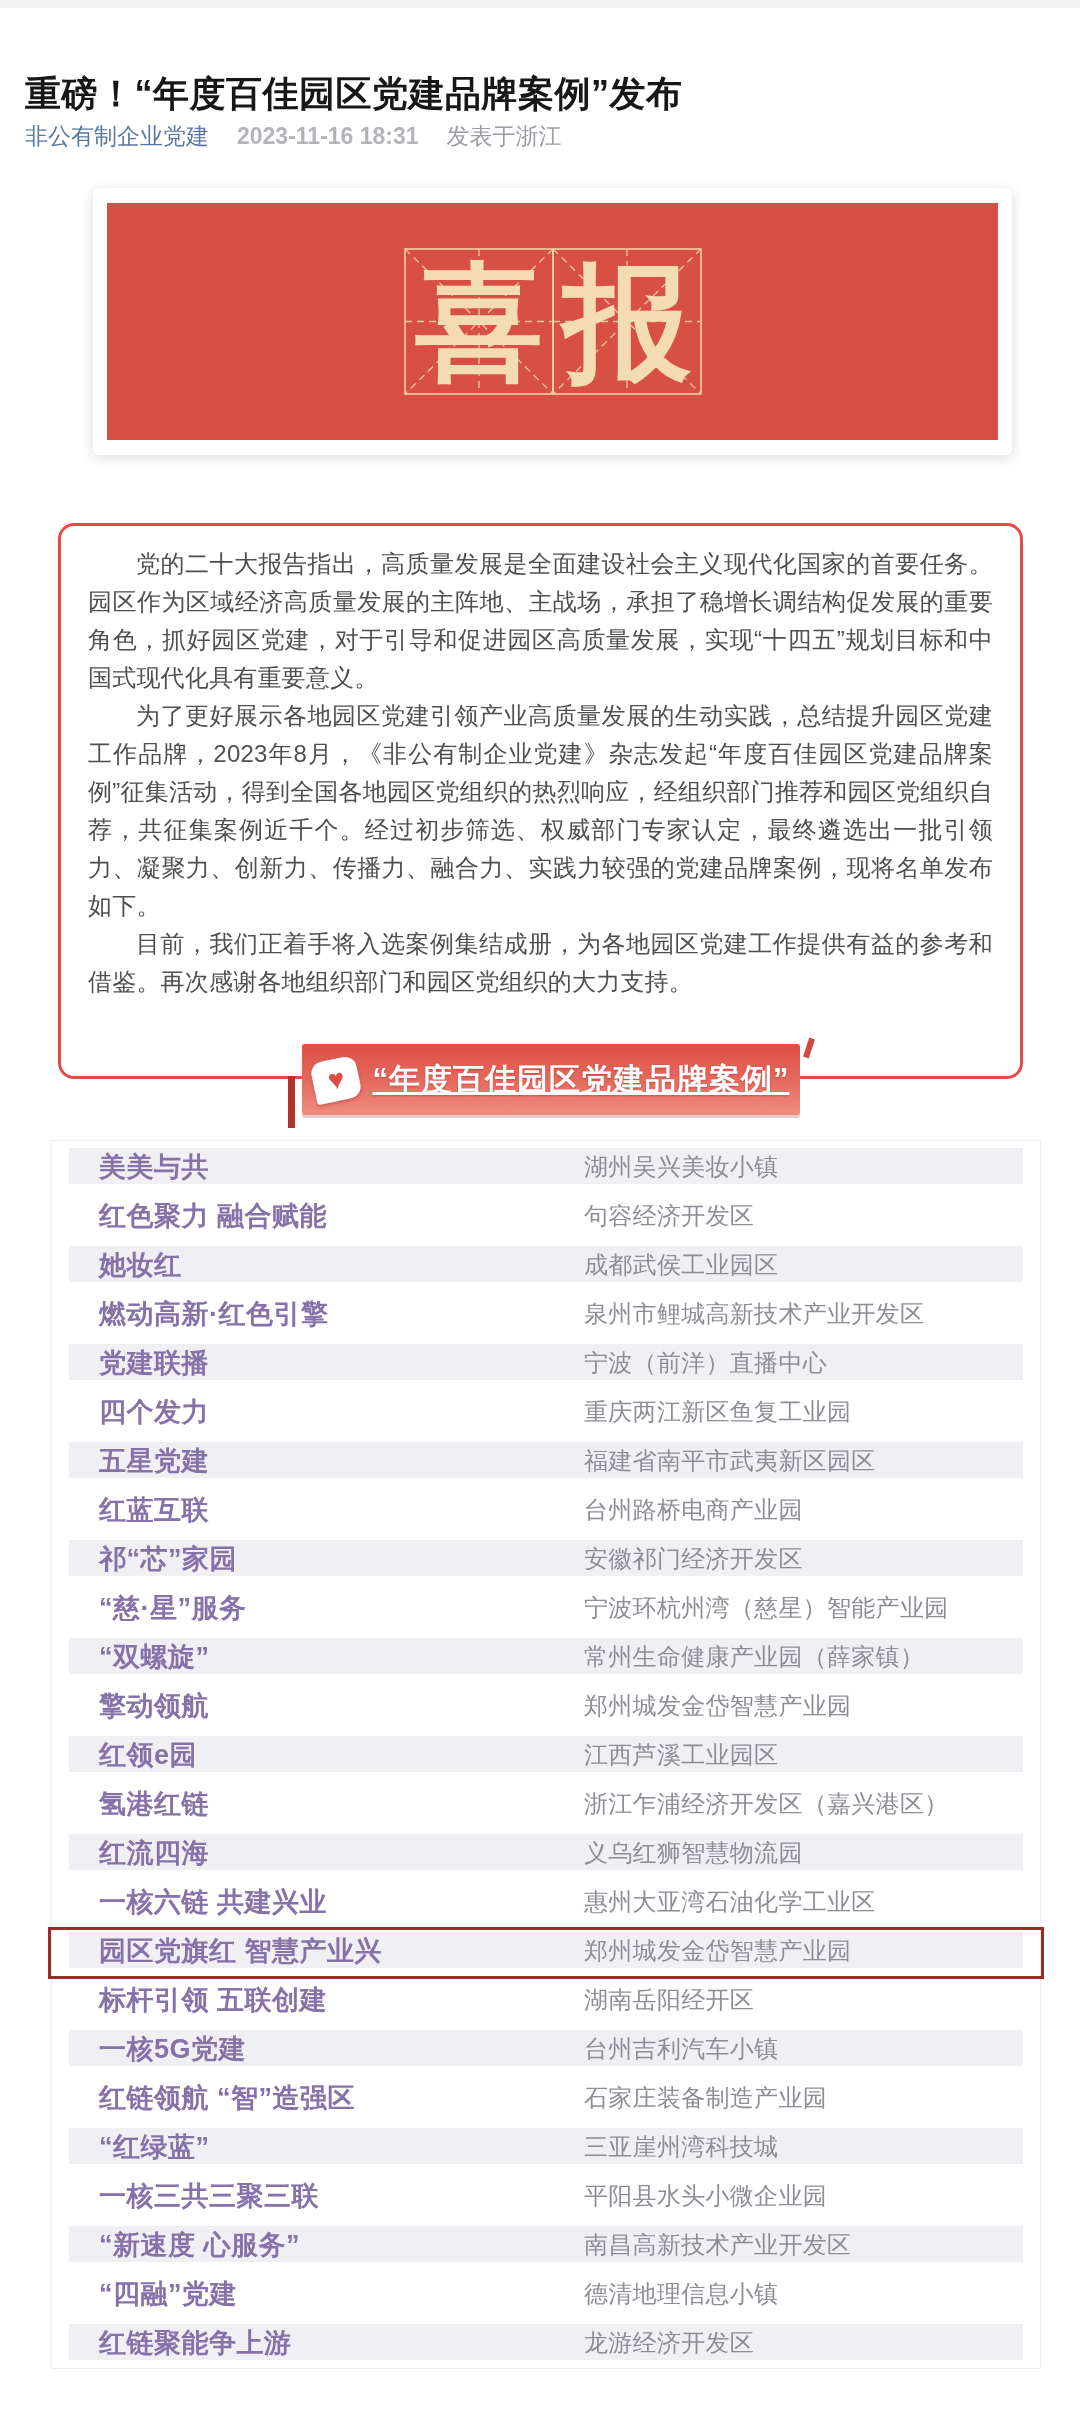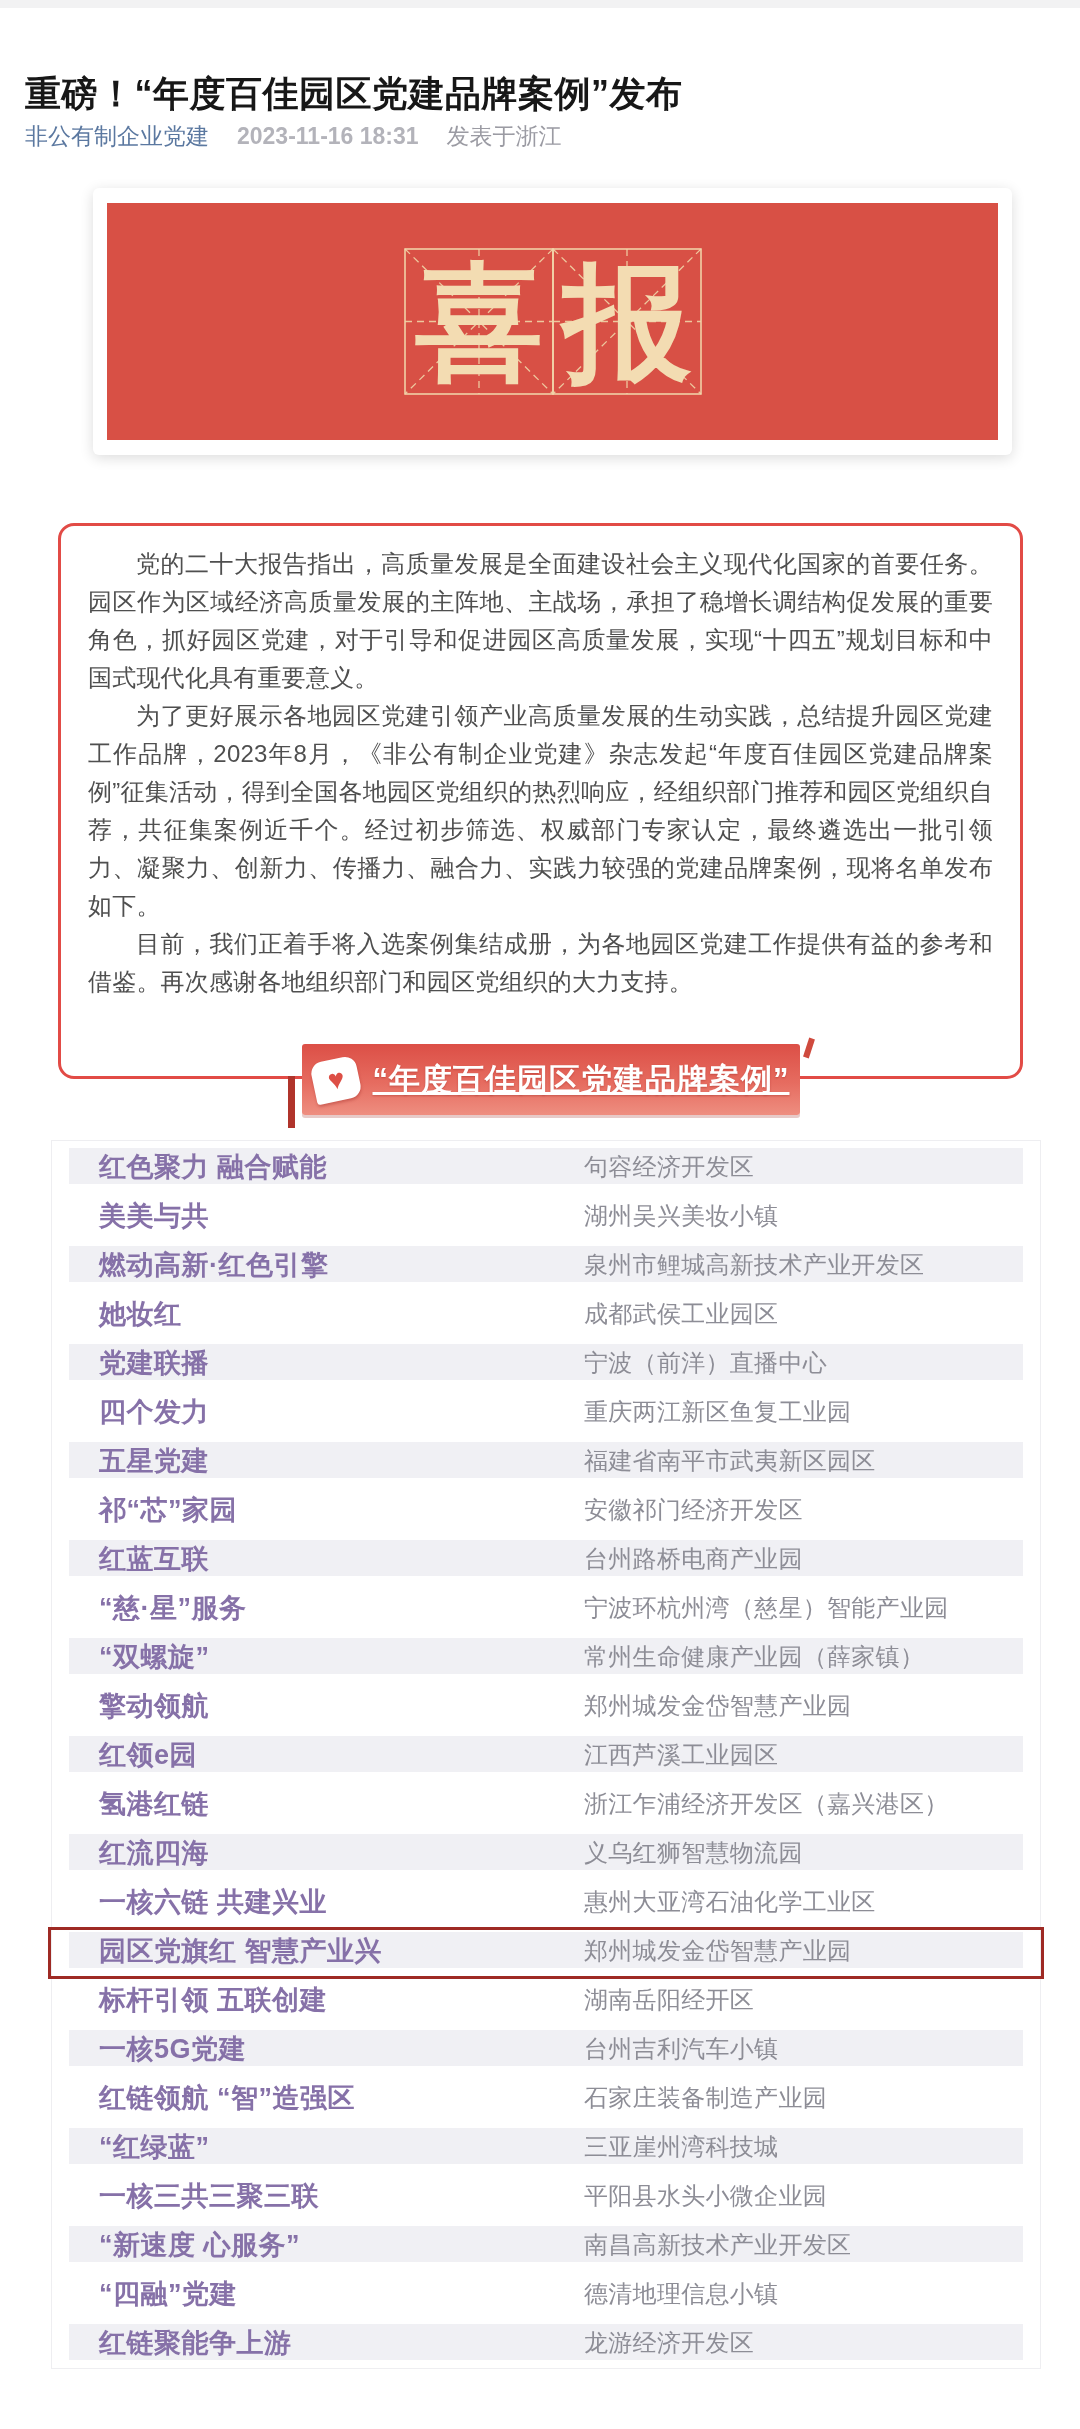--- a/index.html
+++ b/index.html
@@ -110,62 +110,62 @@
 <div class="abs badge">
   <div class="heart-bubble">
       <span>♥</span>
     </div>
   <div class="badge-label">“年度百佳园区党建品牌案例”</div>
 </div>
 
 <div class="abs case-list">
 
     <div class="row">
+      <span class="brand">美美与共</span>
+      <span class="park">湖州吴兴美妆小镇</span>
+    </div>
+
+    <div class="row">
       <span class="brand">红色聚力 融合赋能</span>
       <span class="park">句容经济开发区</span>
     </div>
 
     <div class="row">
-      <span class="brand">美美与共</span>
-      <span class="park">湖州吴兴美妆小镇</span>
+      <span class="brand">她妆红</span>
+      <span class="park">成都武侯工业园区</span>
     </div>
 
     <div class="row">
       <span class="brand">燃动高新·红色引擎</span>
       <span class="park">泉州市鲤城高新技术产业开发区</span>
     </div>
 
     <div class="row">
-      <span class="brand">她妆红</span>
-      <span class="park">成都武侯工业园区</span>
-    </div>
-
-    <div class="row">
       <span class="brand">党建联播</span>
       <span class="park">宁波（前洋）直播中心</span>
     </div>
 
     <div class="row">
       <span class="brand">四个发力</span>
       <span class="park">重庆两江新区鱼复工业园</span>
     </div>
 
     <div class="row">
       <span class="brand">五星党建</span>
       <span class="park">福建省南平市武夷新区园区</span>
     </div>
 
     <div class="row">
+      <span class="brand">红蓝互联</span>
+      <span class="park">台州路桥电商产业园</span>
+    </div>
+
+    <div class="row">
       <span class="brand">祁“芯”家园</span>
       <span class="park">安徽祁门经济开发区</span>
-    </div>
-
-    <div class="row">
-      <span class="brand">红蓝互联</span>
-      <span class="park">台州路桥电商产业园</span>
     </div>
 
     <div class="row">
       <span class="brand">“慈·星”服务</span>
       <span class="park">宁波环杭州湾（慈星）智能产业园</span>
     </div>
 
     <div class="row">
       <span class="brand">“双螺旋”</span>
       <span class="park">常州生命健康产业园（薛家镇）</span>

